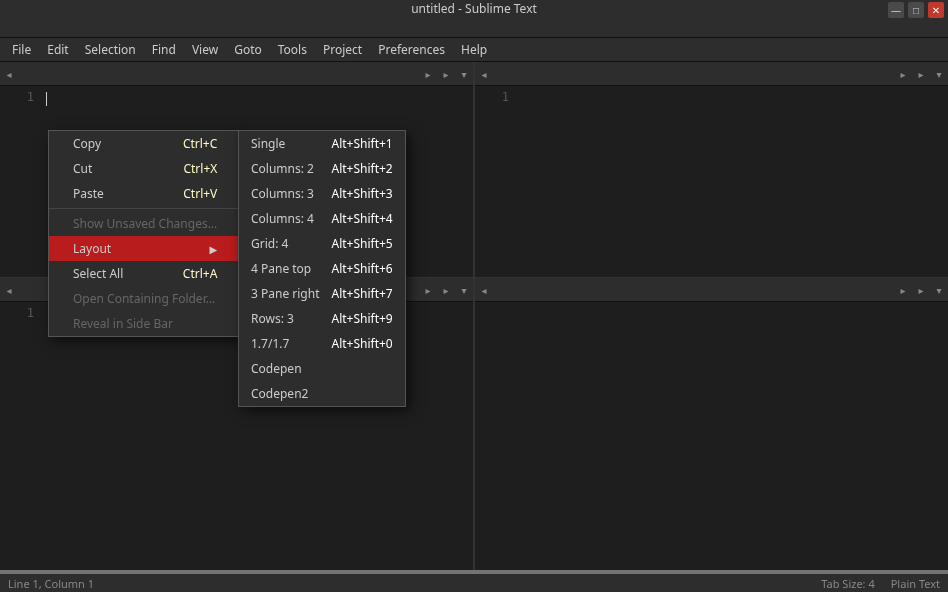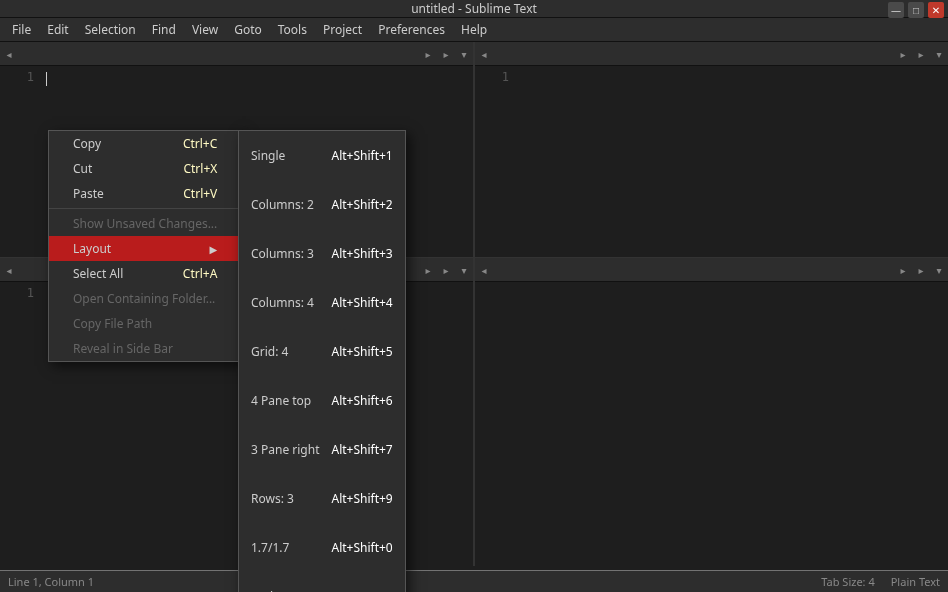--- a/index.html
+++ b/index.html
@@ -9,24 +9,24 @@
       background: #1e1e1e;
       font-family: 'Segoe UI', system-ui, sans-serif;
       font-size: 13px;
       color: #ccc;
       overflow: hidden;
       position: relative;
     }
 
     
     #title-bar {
-      height: 18px;
-      background: #2d2d2d;
-      display: flex;
-      align-items: flex-end;
+      height: 38px;
+      background: #2d2d2d;
+      display: flex;
+      align-items: flex-start;
       justify-content: center;
       position: relative;
       border-bottom: 1px solid #111;
     }
     #title-bar .title {
       color: #ccc;
       font-size: 12px;
     }
     #title-bar .win-controls {
       position: absolute;
@@ -141,21 +141,21 @@
     }
 
     
     #status-bar {
       height: 22px;
       background: #2d2d2d;
       display: flex;
       align-items: center;
       justify-content: space-between;
       padding: 0 8px;
-      border-top: 1px solid #737373;
+      border-top: 4px solid #737373;
       color: #888;
       font-size: 11px;
       position: absolute;
       bottom: 0;
       left: 0;
       right: 0;
     }
 
     
     #context-menu {
@@ -195,21 +195,21 @@
       background: #2d2d2d;
       border: 1px solid #555;
       min-width: 160px;
       z-index: 1001;
       box-shadow: 4px 4px 12px rgba(0,0,0,0.6);
     }
     .sub-item {
       display: flex;
       align-items: flex-end;
       justify-content: space-between;
-      padding: 16px 12px;
+      padding: 4px 12px;
       cursor: pointer;
       font-size: 12px;
       color: #ccc;
     }
     .sub-shortcut { color: #ffffff; font-size: 12px; margin-left: 12px; }
 
     
     .cursor {
       display: inline-block;
       width: 1px;
@@ -364,24 +364,20 @@
       <span>Select All</span>
       <span style="display: flex; align-items: center;">
         <span class="ctx-shortcut">Ctrl+A</span>
       </span>
     </div>
     <div class="ctx-item disabled">
       <span>Open Containing Folder...</span>
       <span style="display: flex; align-items: center;"></span>
     </div>
     <div class="ctx-item disabled">
-      <span>Copy File Path</span>
-      <span style="display: flex; align-items: center;"></span>
-    </div>
-    <div class="ctx-item disabled">
       <span>Reveal in Side Bar</span>
       <span style="display: flex; align-items: center;"></span>
     </div>
   </div>
 
 <div id="submenu">
 <div class="sub-item">
       <span>Single</span>
       <span class="sub-shortcut">Alt+Shift+1</span>
     </div>

